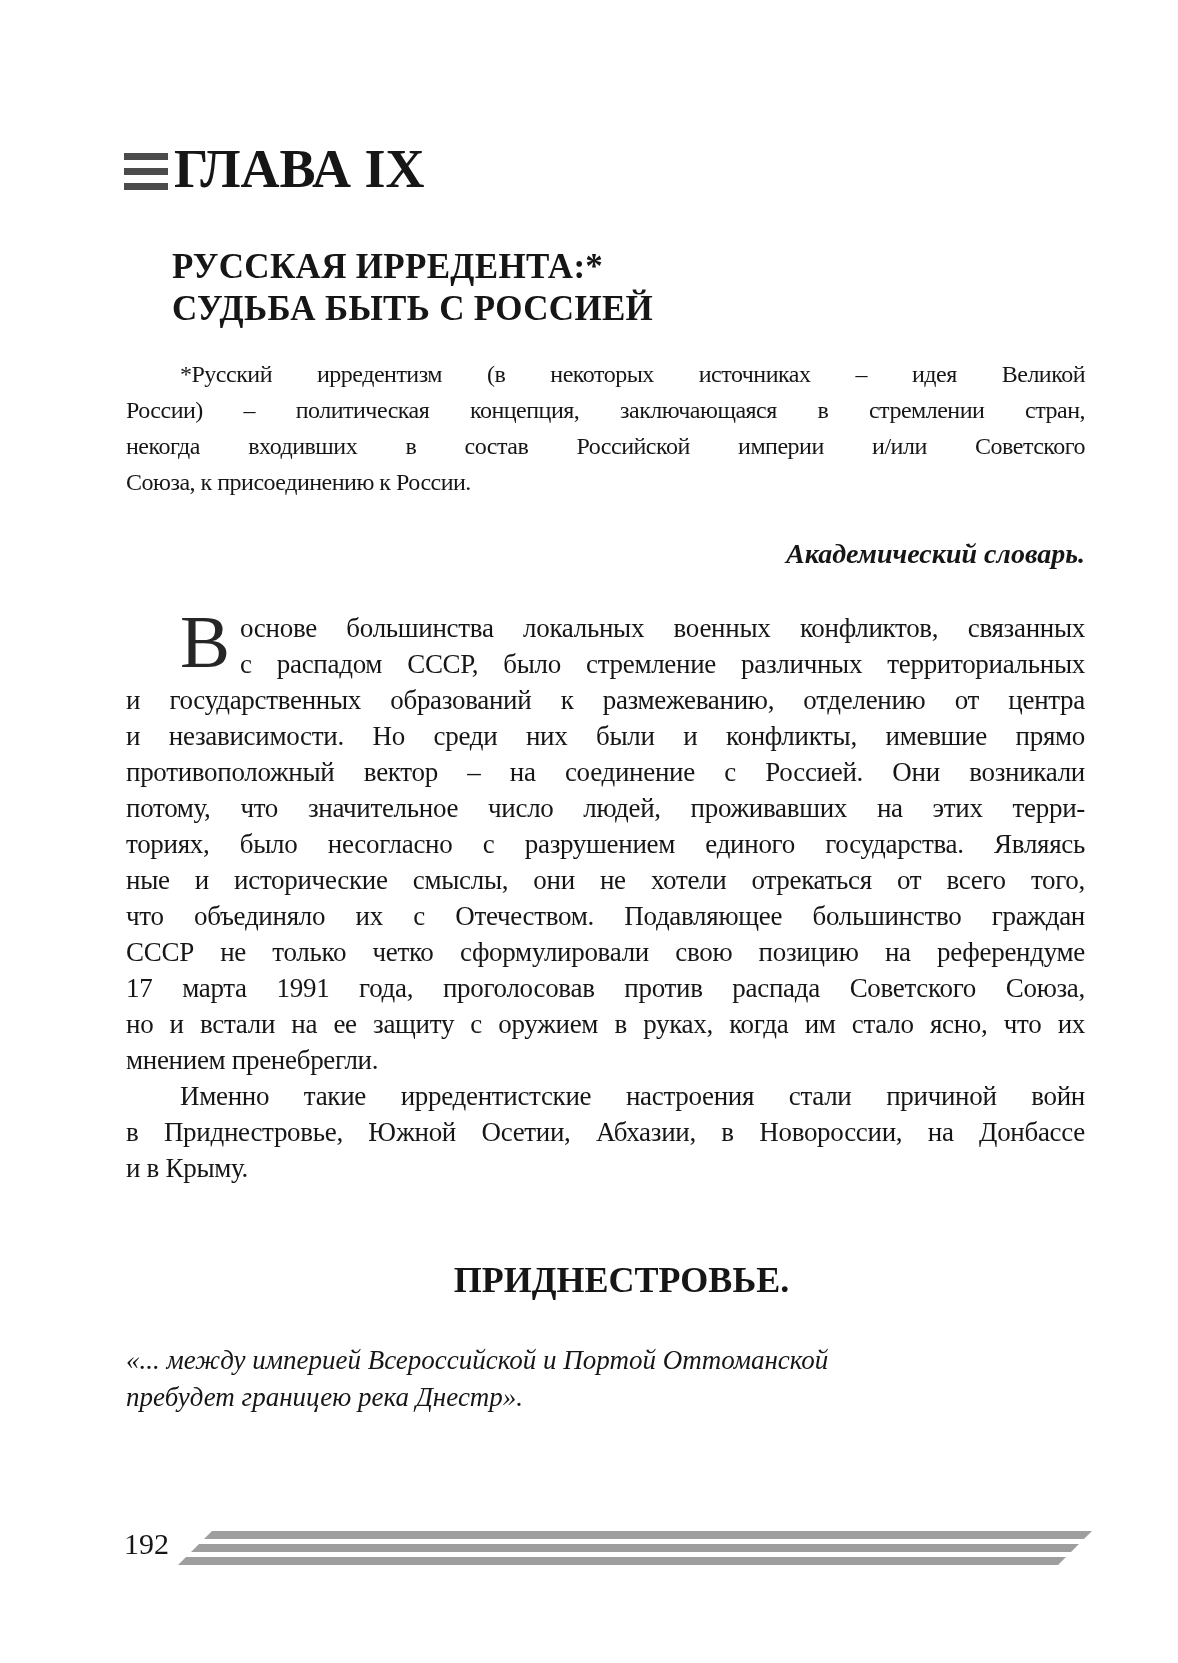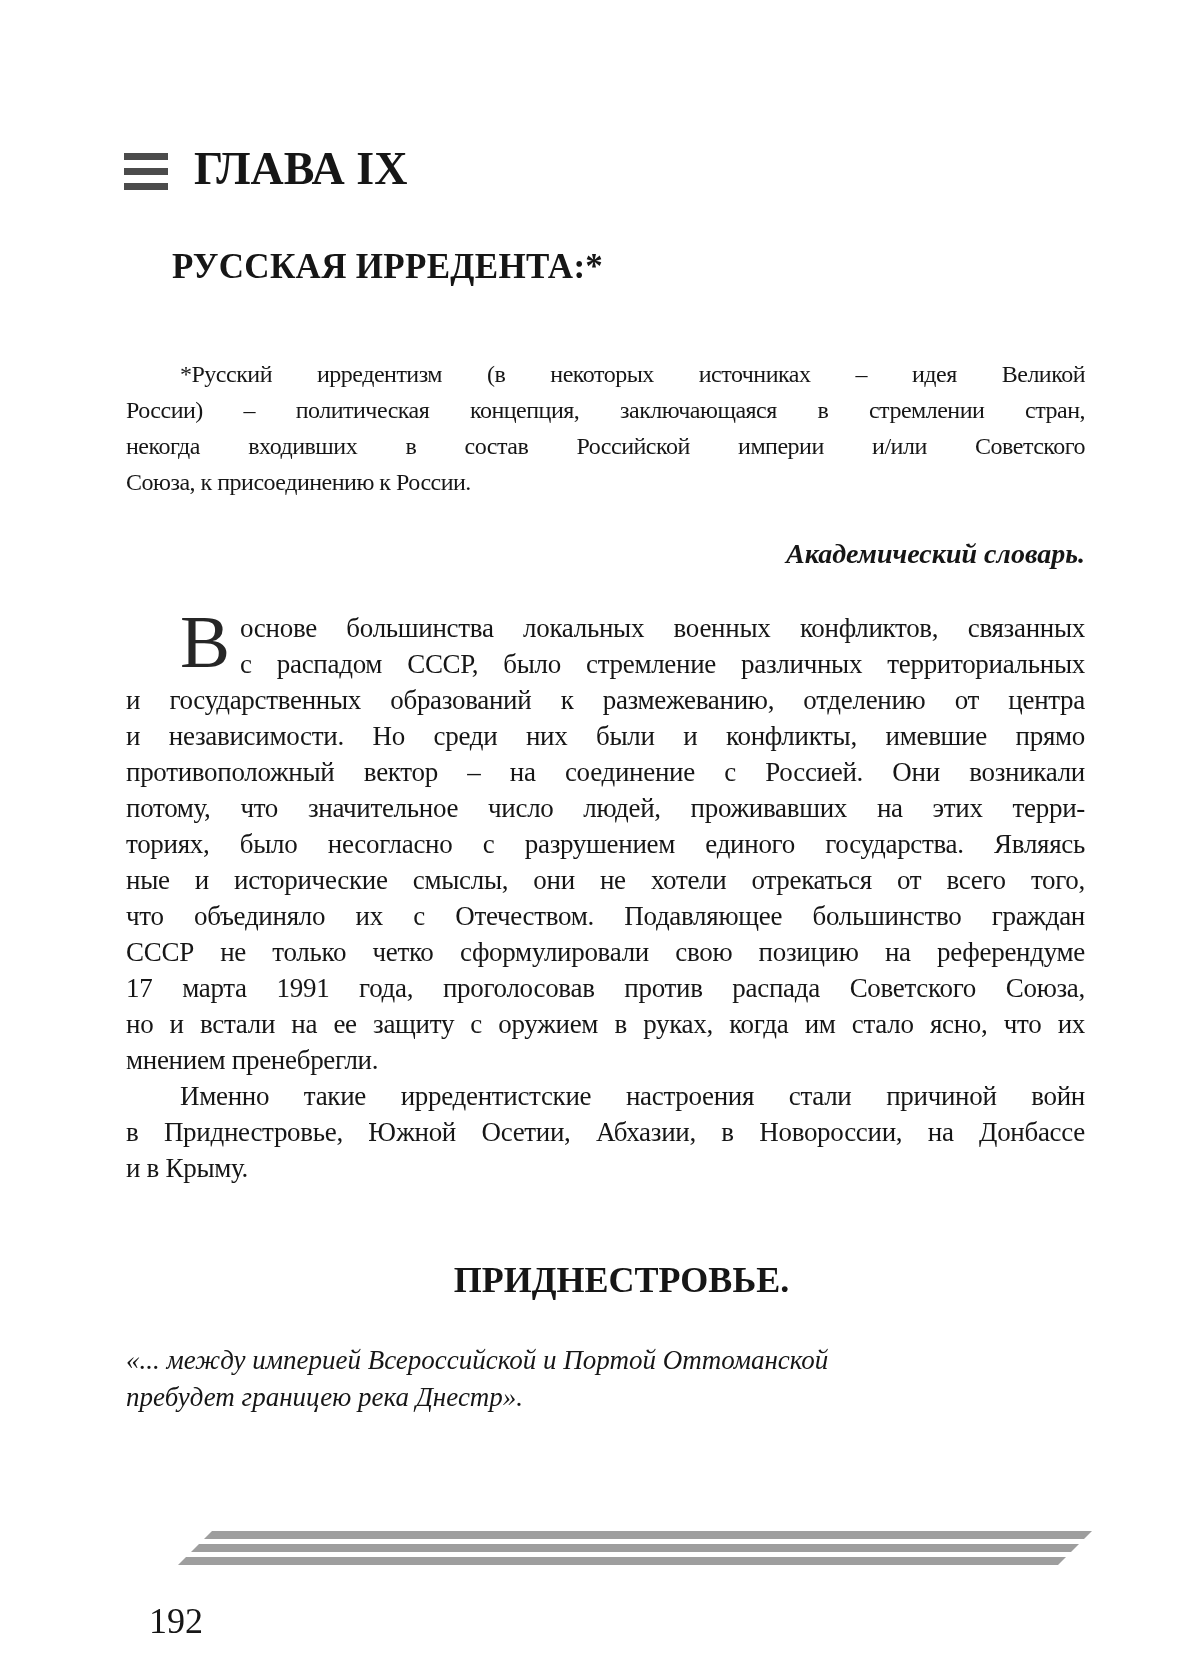--- a/index.html
+++ b/index.html
@@ -5,41 +5,41 @@
   html,body{margin:0;padding:0;background:#ffffff;}
   .page{
     position:relative;width:1178px;height:1663px;background:#ffffff;
     font-family:"Liberation Serif", serif;color:#161616;overflow:hidden;
   }
   
   .chapter-header{position:absolute;top:149px;left:124px;display:flex;align-items:flex-start;}
   .bars{width:44px;display:flex;flex-direction:column;margin-top:4px;}
   .bars i{display:block;height:7px;background:#4b4b4b;margin-bottom:8px;}
   .bars i:last-child{margin-bottom:0;}
-  .chapter-label{margin:0 0 0 26px;font-size:46px;line-height:40px;font-weight:bold;}
+  .chapter-label{margin:0 0 0 6px;font-size:54px;line-height:40px;font-weight:bold;}
   
   .chapter-title{position:absolute;left:172px;top:246px;font-size:35px;font-weight:bold;line-height:42px;letter-spacing:.3px;}
   
   .footnote{position:absolute;left:126px;top:356px;width:959px;font-size:24px;line-height:36px;letter-spacing:-.5px;}
   
   .jline{text-align:justify;text-align-last:justify;}
   .lastline{text-align-last:left;}
   .indent{padding-left:54px;}
   .dc-offset{padding-left:114px;}
   
   .attribution{position:absolute;left:126px;top:538px;width:959px;text-align:right;font-style:italic;font-weight:bold;font-size:28px;}
   
   .body-text{position:absolute;left:126px;top:610px;width:959px;font-size:27px;line-height:36px;letter-spacing:-.3px;}
   .dropcap{position:absolute;left:54px;top:-6px;font-size:75px;line-height:75px;letter-spacing:0;color:#262626;}
   
   .section-heading{position:absolute;left:126px;top:1243px;width:959px;text-align:center;font-size:36px;font-weight:bold;margin:16px;}
   
   .quote{position:absolute;left:126px;top:1342px;width:959px;font-style:italic;font-size:27px;line-height:37px;}
   
-  .footer-num{position:absolute;left:124px;top:1600px;font-size:36px;margin-left:25px;}
+  .footer-num{position:absolute;left:124px;top:1527px;font-size:30px;}
   .footer-stripes{
     position:absolute;left:212px;top:1531px;width:880px;height:34px;
     transform:skewX(-45deg);transform-origin:top left;
     display:flex;flex-direction:column;justify-content:space-between;
   }
   .footer-stripes i{display:block;height:8px;background:#9e9e9e;}
 </style>
 </head>
 <body>
 
@@ -49,20 +49,21 @@
     <span class="bars">
         <i></i>
         <i></i>
         <i></i>
       </span>
     <h1 class="chapter-label">ГЛАВА IX</h1>
   </div>
 
   <div class="chapter-title">
     <div>РУССКАЯ ИРРЕДЕНТА:*</div>
+    <div>СУДЬБА БЫТЬ С РОССИЕЙ</div>
   </div>
 
   <div class="footnote">
     <div class="jline indent">*Русский ирредентизм (в некоторых источниках – идея Великой</div>
     <div class="jline">России) – политическая концепция, заключающаяся в стремлении стран,</div>
     <div class="jline">некогда входивших в состав Российской империи и/или Советского</div>
     <div class="jline lastline">Союза, к присоединению к России.</div>
   </div>
 
   <div class="attribution">Академический словарь.</div>

